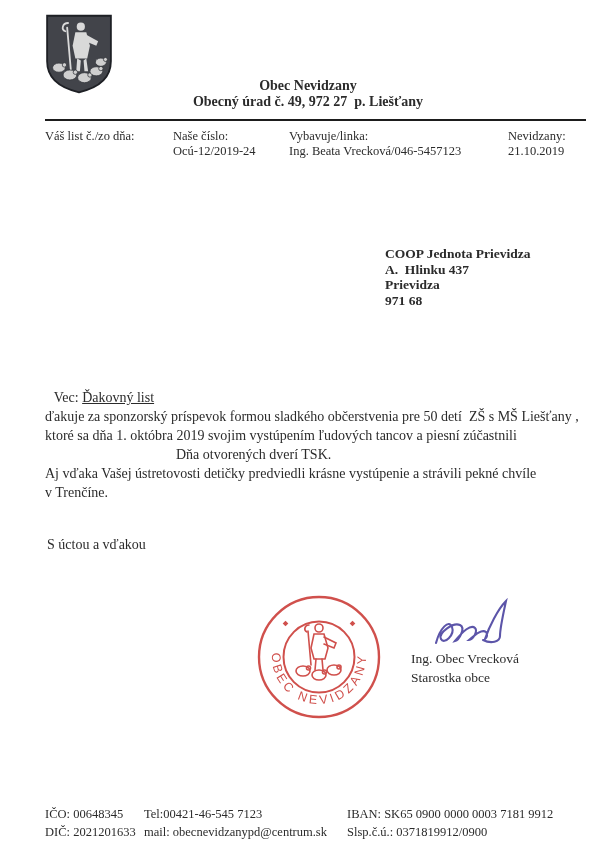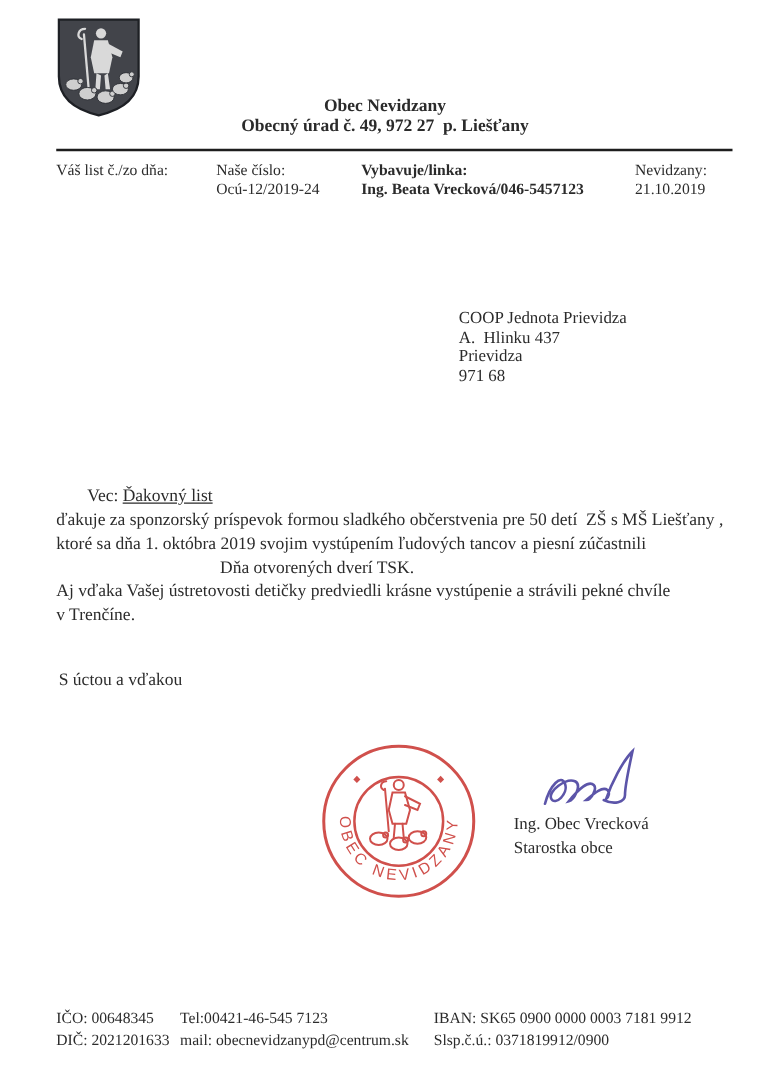--- a/index.html
+++ b/index.html
@@ -18,28 +18,28 @@
   #org-block { top:78px; left:0; width:616px; text-align:center;
     font-weight:bold; font-size:14px; line-height:16px; }
 
   
   #rule { top:119px; left:45px; width:541px; height:2px; background:#1d1d1d; }
 
   
   .ref { top:129px; font-size:12.5px; line-height:15px; }
   #ref1 { left:45px; }
   #ref2 { left:173px; }
-  #ref3 { left:289px;font-weight:bold; }
+  #ref3 { left:289px; }
   #ref4 { left:508px; }
 
   
-  #recipient { left:367px; top:246px; font-size:13.5px; line-height:15.5px; }
+  #recipient { left:385px; top:246px; font-size:13.5px; line-height:15.5px;font-weight:bold; }
 
   
-  #subject { left:47px; top:374px; font-size:14px;margin-left:16px; }
+  #subject { left:47px; top:374px; font-size:14px; }
   #subject .u { text-decoration:underline; }
 
   
   #body-text { left:45px; top:407px; width:545px; font-size:14px; line-height:19px; }
   #body-text .bl { white-space:pre; }
   .indent1 { padding-left:29px; }
   .indent4 { padding-left:131px; }
 
   #closing { left:47px; top:537px; font-size:14px; }
 

